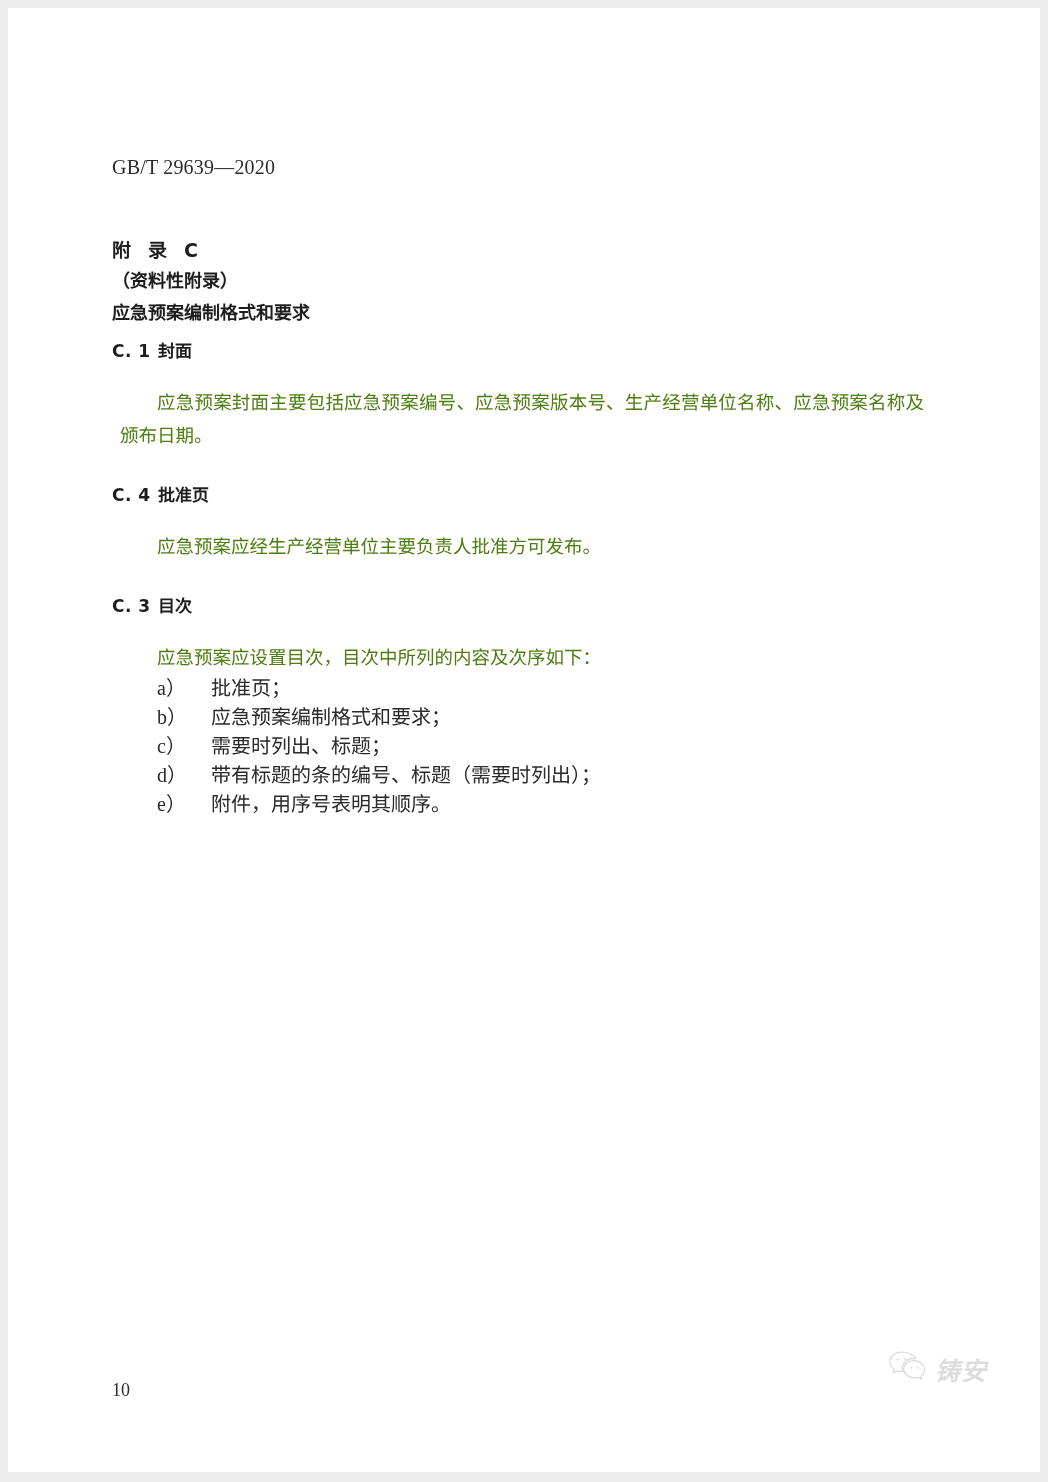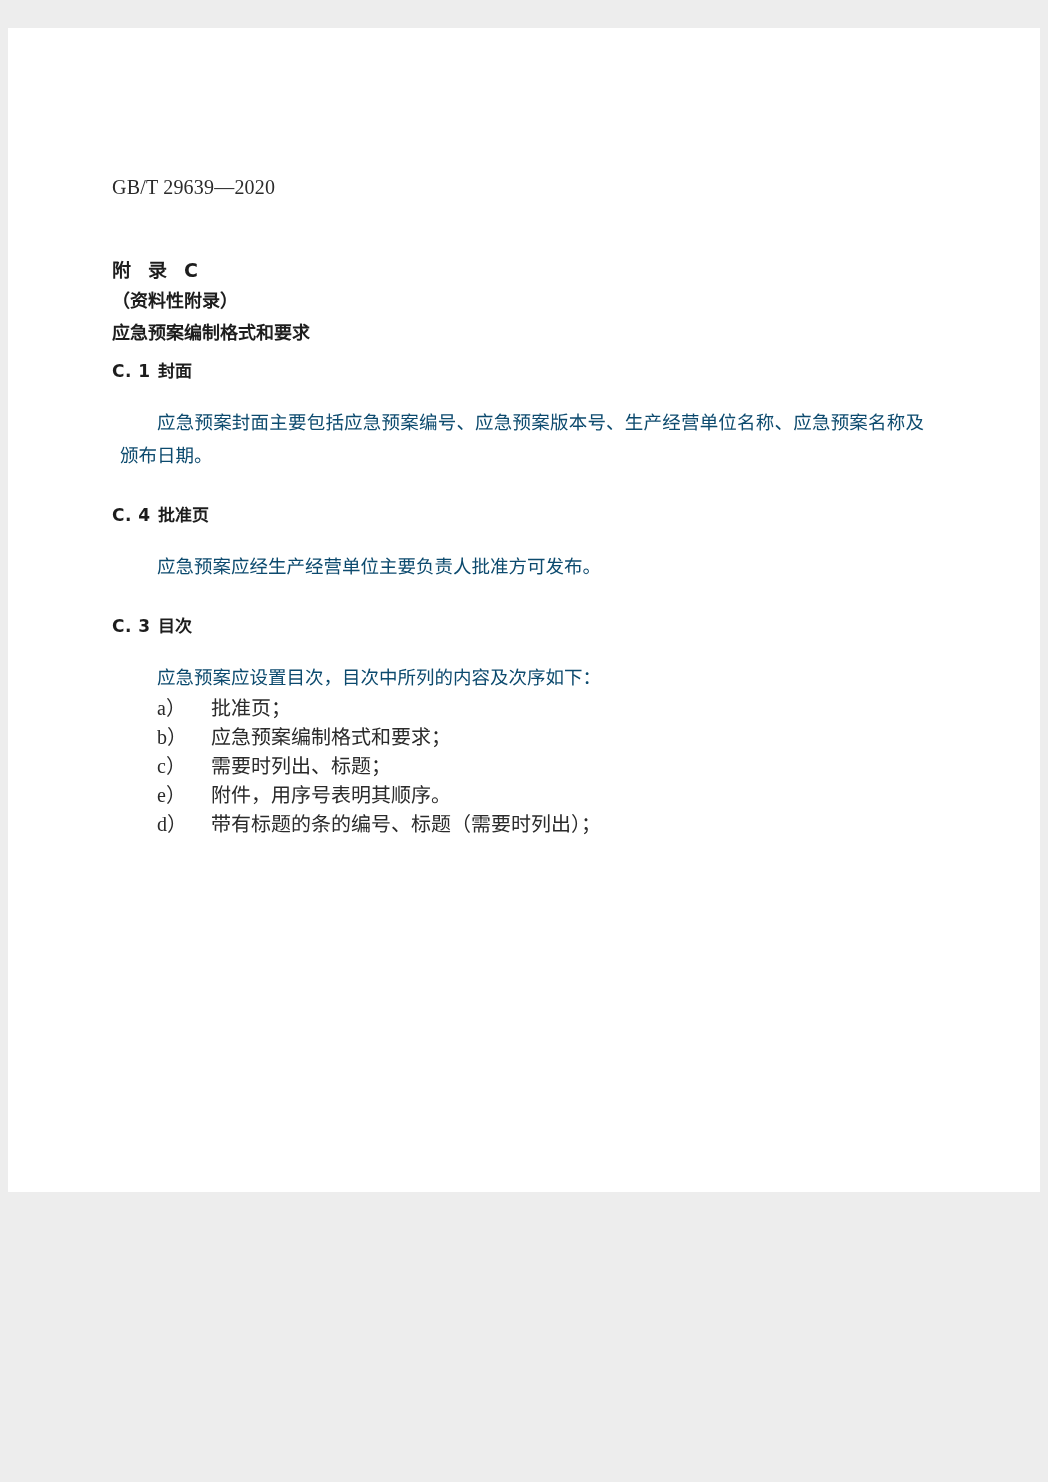--- a/index.html
+++ b/index.html
@@ -12,24 +12,23 @@
     height: 1482px;
     overflow: hidden;
     font-family: "DejaVu Serif", "Liberation Serif", serif;
   }
 
   .page {
     position: absolute;
     left: 8px;
     top: 8px;
     width: 1032px;
-    height: 1164px;
+    height: 1464px;
     background: #ffffff;
     overflow: hidden;
-    margin-top: 20px;
   }
 
   
   .std-header {
     position: absolute;
     left: 104px;
     top: 148px;
     font-family: "Liberation Serif", "DejaVu Serif", serif;
     font-size: 20px;
     letter-spacing: 0.2px;
@@ -89,21 +88,21 @@
   }
   .clause-heading .num {
     display: inline-block;
     min-width: 46px;
     letter-spacing: 0.5px;
   }
 
   .para {
     font-family: "DejaVu Serif", "Liberation Serif", serif;
     font-size: 18.5px;
-    color: #0c4a6e;
+    color: #4d7c0f;
     line-height: 33px;
     text-align: justify;
     text-justify: inter-ideograph;
     text-indent: 37px;
     margin: 0;
     padding-left: 8px;
   }
 
   .sp-after-head { height: 22px; }
   .sp-after-para { height: 30px; }
@@ -185,22 +184,22 @@
     <div class="sp-after-para"></div>
 
     <div class="clause-heading"><span class="num">C. 3</span><span>目次</span></div>
     <div class="sp-after-head"></div>
     <p class="para">应急预案应设置目次，目次中所列的内容及次序如下：</p>
 
     <ul class="item-list">
       <li><span class="marker">a）</span><span>批准页；</span></li>
       <li><span class="marker">b）</span><span>应急预案编制格式和要求；</span></li>
       <li><span class="marker">c）</span><span>需要时列出、标题；</span></li>
+      <li><span class="marker">d）</span><span>带有标题的条的编号、标题（需要时列出）；</span></li>
       <li><span class="marker">e）</span><span>附件，用序号表明其顺序。</span></li>
-      <li><span class="marker">d）</span><span>带有标题的条的编号、标题（需要时列出）；</span></li>
     </ul>
 
   </div>
 
   <div class="folio">10</div>
 
   <div class="watermark">
     <span class="wm-logo">
       <svg width="40" height="34" viewBox="0 0 40 34" fill="none" xmlns="http://www.w3.org/2000/svg">
 

